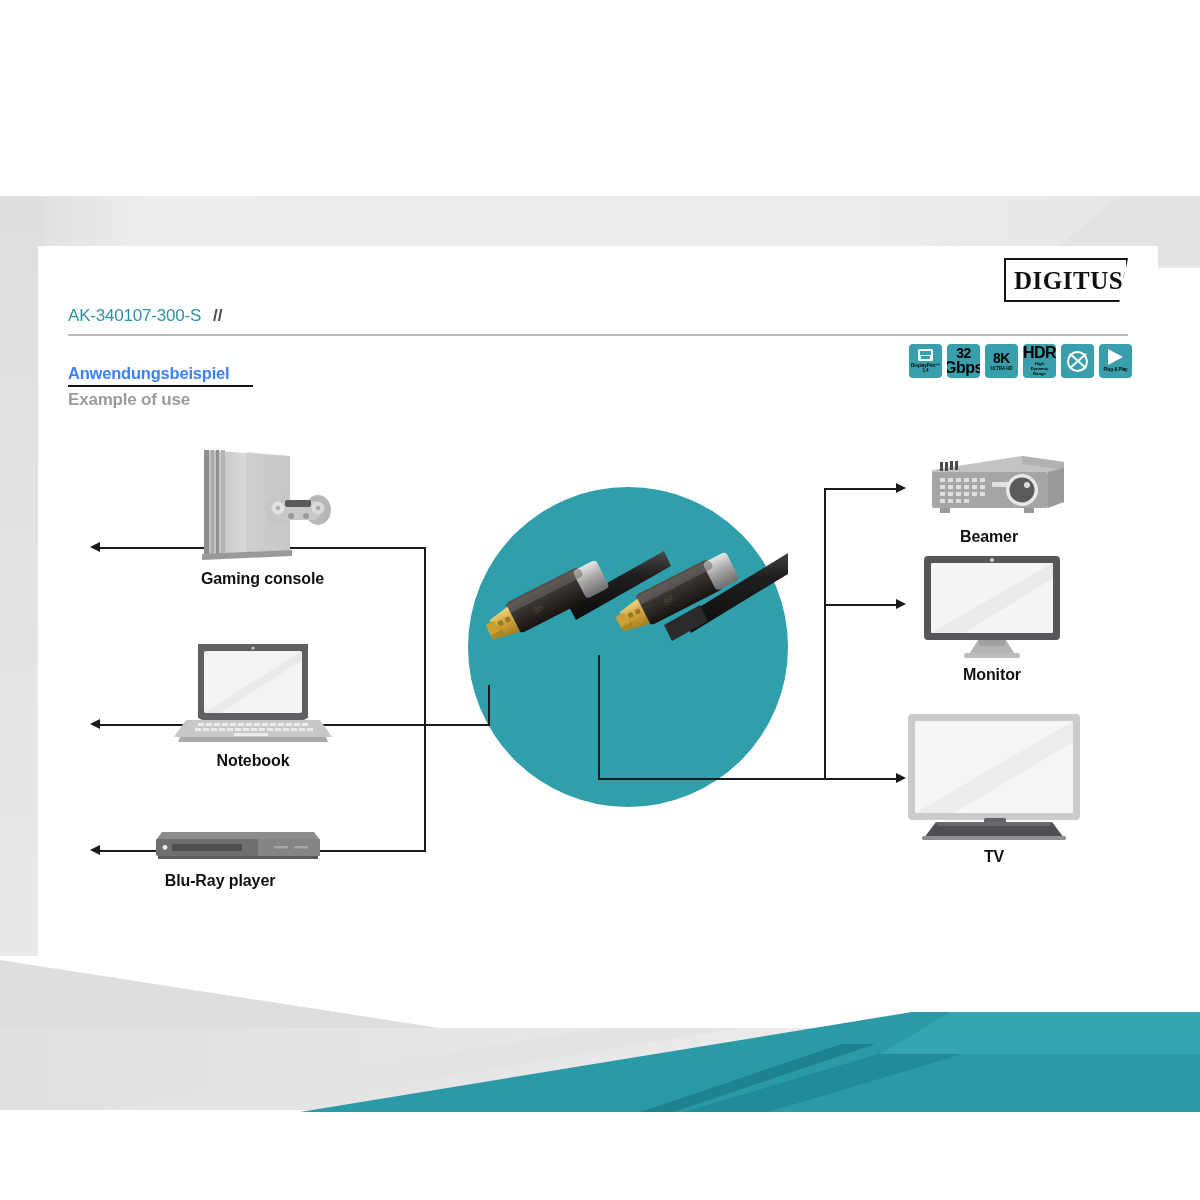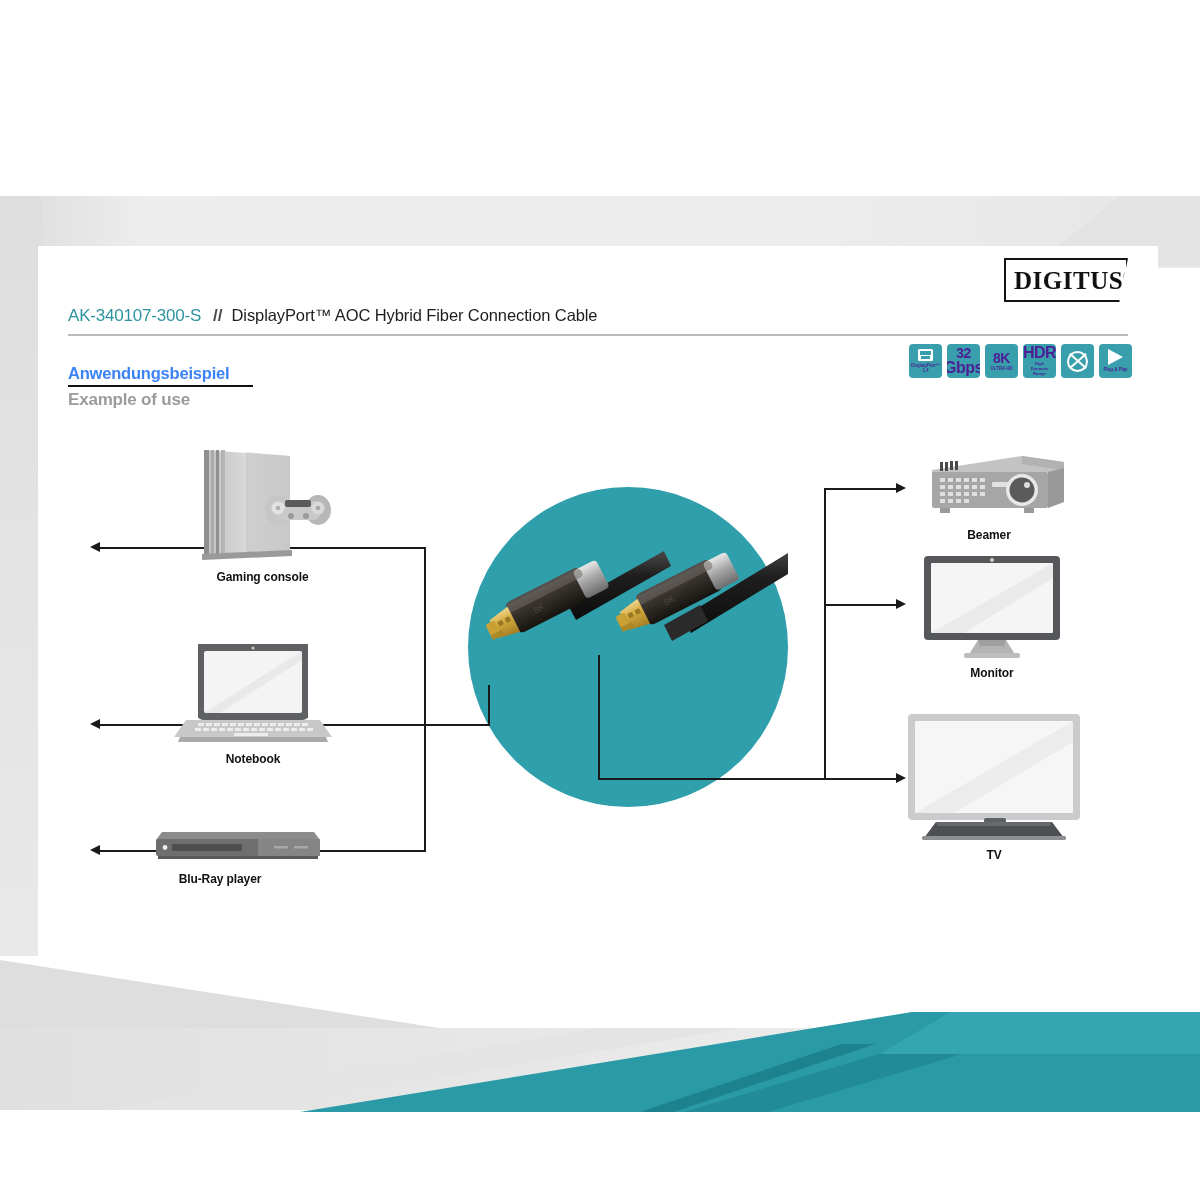--- a/index.html
+++ b/index.html
@@ -59,21 +59,21 @@
 
   
   .sec-de { position:absolute; left:68px; top:364px; font-size:16.5px; font-weight:700;
             color:#3b82f6; letter-spacing:-.2px; }
   .sec-de-rule { position:absolute; left:68px; top:385px; width:185px; height:2px; background:#111; }
   .sec-en { position:absolute; left:68px; top:390px; font-size:17px; font-weight:700;
             color:#9b9b9b; letter-spacing:-.2px; }
 
   
   .badges { position:absolute; right:68px; top:344px; display:flex; gap:5px; }
-  .badge { width:33px; height:34px; border-radius:4px; background:#3a9fad; color:#4c1d95;
+  .badge { width:33px; height:34px; border-radius:4px; background:#3a9fad; color:#000000;
            display:flex; flex-direction:column; align-items:center; justify-content:center;
            overflow:hidden; position:relative; }
   .b-main { font-size:14px; font-weight:700; line-height:1; letter-spacing:-.5px; }
   .b-main.sm { font-size:16px; }
   .b-sub { font-size:4.6px; font-weight:700; line-height:1.12; text-align:center;
            letter-spacing:-.1px; margin-top:1px; opacity:.95; }
   .b-sub2 { font-size:4.2px; font-weight:700; line-height:1.15; text-align:center; margin-top:.5px; }
   .b-dp-glyph { width:15px; height:12px; background:#fff; border-radius:1.5px; position:relative;
                 margin-bottom:1px; }
   .b-dp-glyph:before { content:""; position:absolute; left:2px; top:2px; width:11px; height:4px;
@@ -90,21 +90,21 @@
 
   
   .diagram { position:absolute; left:38px; top:420px; width:1120px; height:500px; }
 
   .teal-circle { position:absolute; left:430px; top:67px; width:320px; height:320px;
                  border-radius:50%; background:#2e9fab; }
 
   
   .cable { position:absolute; left:430px; top:67px; width:320px; height:320px; }
 
-  .dev-label { position:absolute; font-size:12px; font-weight:700; color:#111;
+  .dev-label { position:absolute; font-size:16px; font-weight:700; color:#111;
                text-align:center; letter-spacing:-.1px; white-space:nowrap; }
 
   
   .ln { position:absolute; background:#1a1a1a; }
   .ln-h { height:1.6px; }
   .ln-v { width:1.6px; }
   .arw { position:absolute; width:0; height:0; }
   .arw-l { border-right:10px solid #1a1a1a; border-top:5.5px solid transparent;
            border-bottom:5.5px solid transparent; }
   .arw-r { border-left:10px solid #1a1a1a; border-top:5.5px solid transparent;
@@ -133,21 +133,20 @@
 
   <div class="logo-wrap">
     <div class="logo-shape">
       <div class="logo-text"><span>DIGITUS</span><span class="logo-reg">®</span></div>
     </div>
   </div>
 
   <div class="title-row">
     <span class="sku">AK-340107-300-S</span>
     <span class="slashes">//</span>
-    <span class="prodname">DisplayPort™ AOC Hybrid Fiber Connection Cable</span>
   </div>
   <div class="title-rule"></div>
 
   <div class="sec-de">Anwendungsbeispiel</div>
   <div class="sec-de-rule"></div>
   <div class="sec-en">Example of use</div>
 
   <div class="badges">
 
     <div class="badge">

